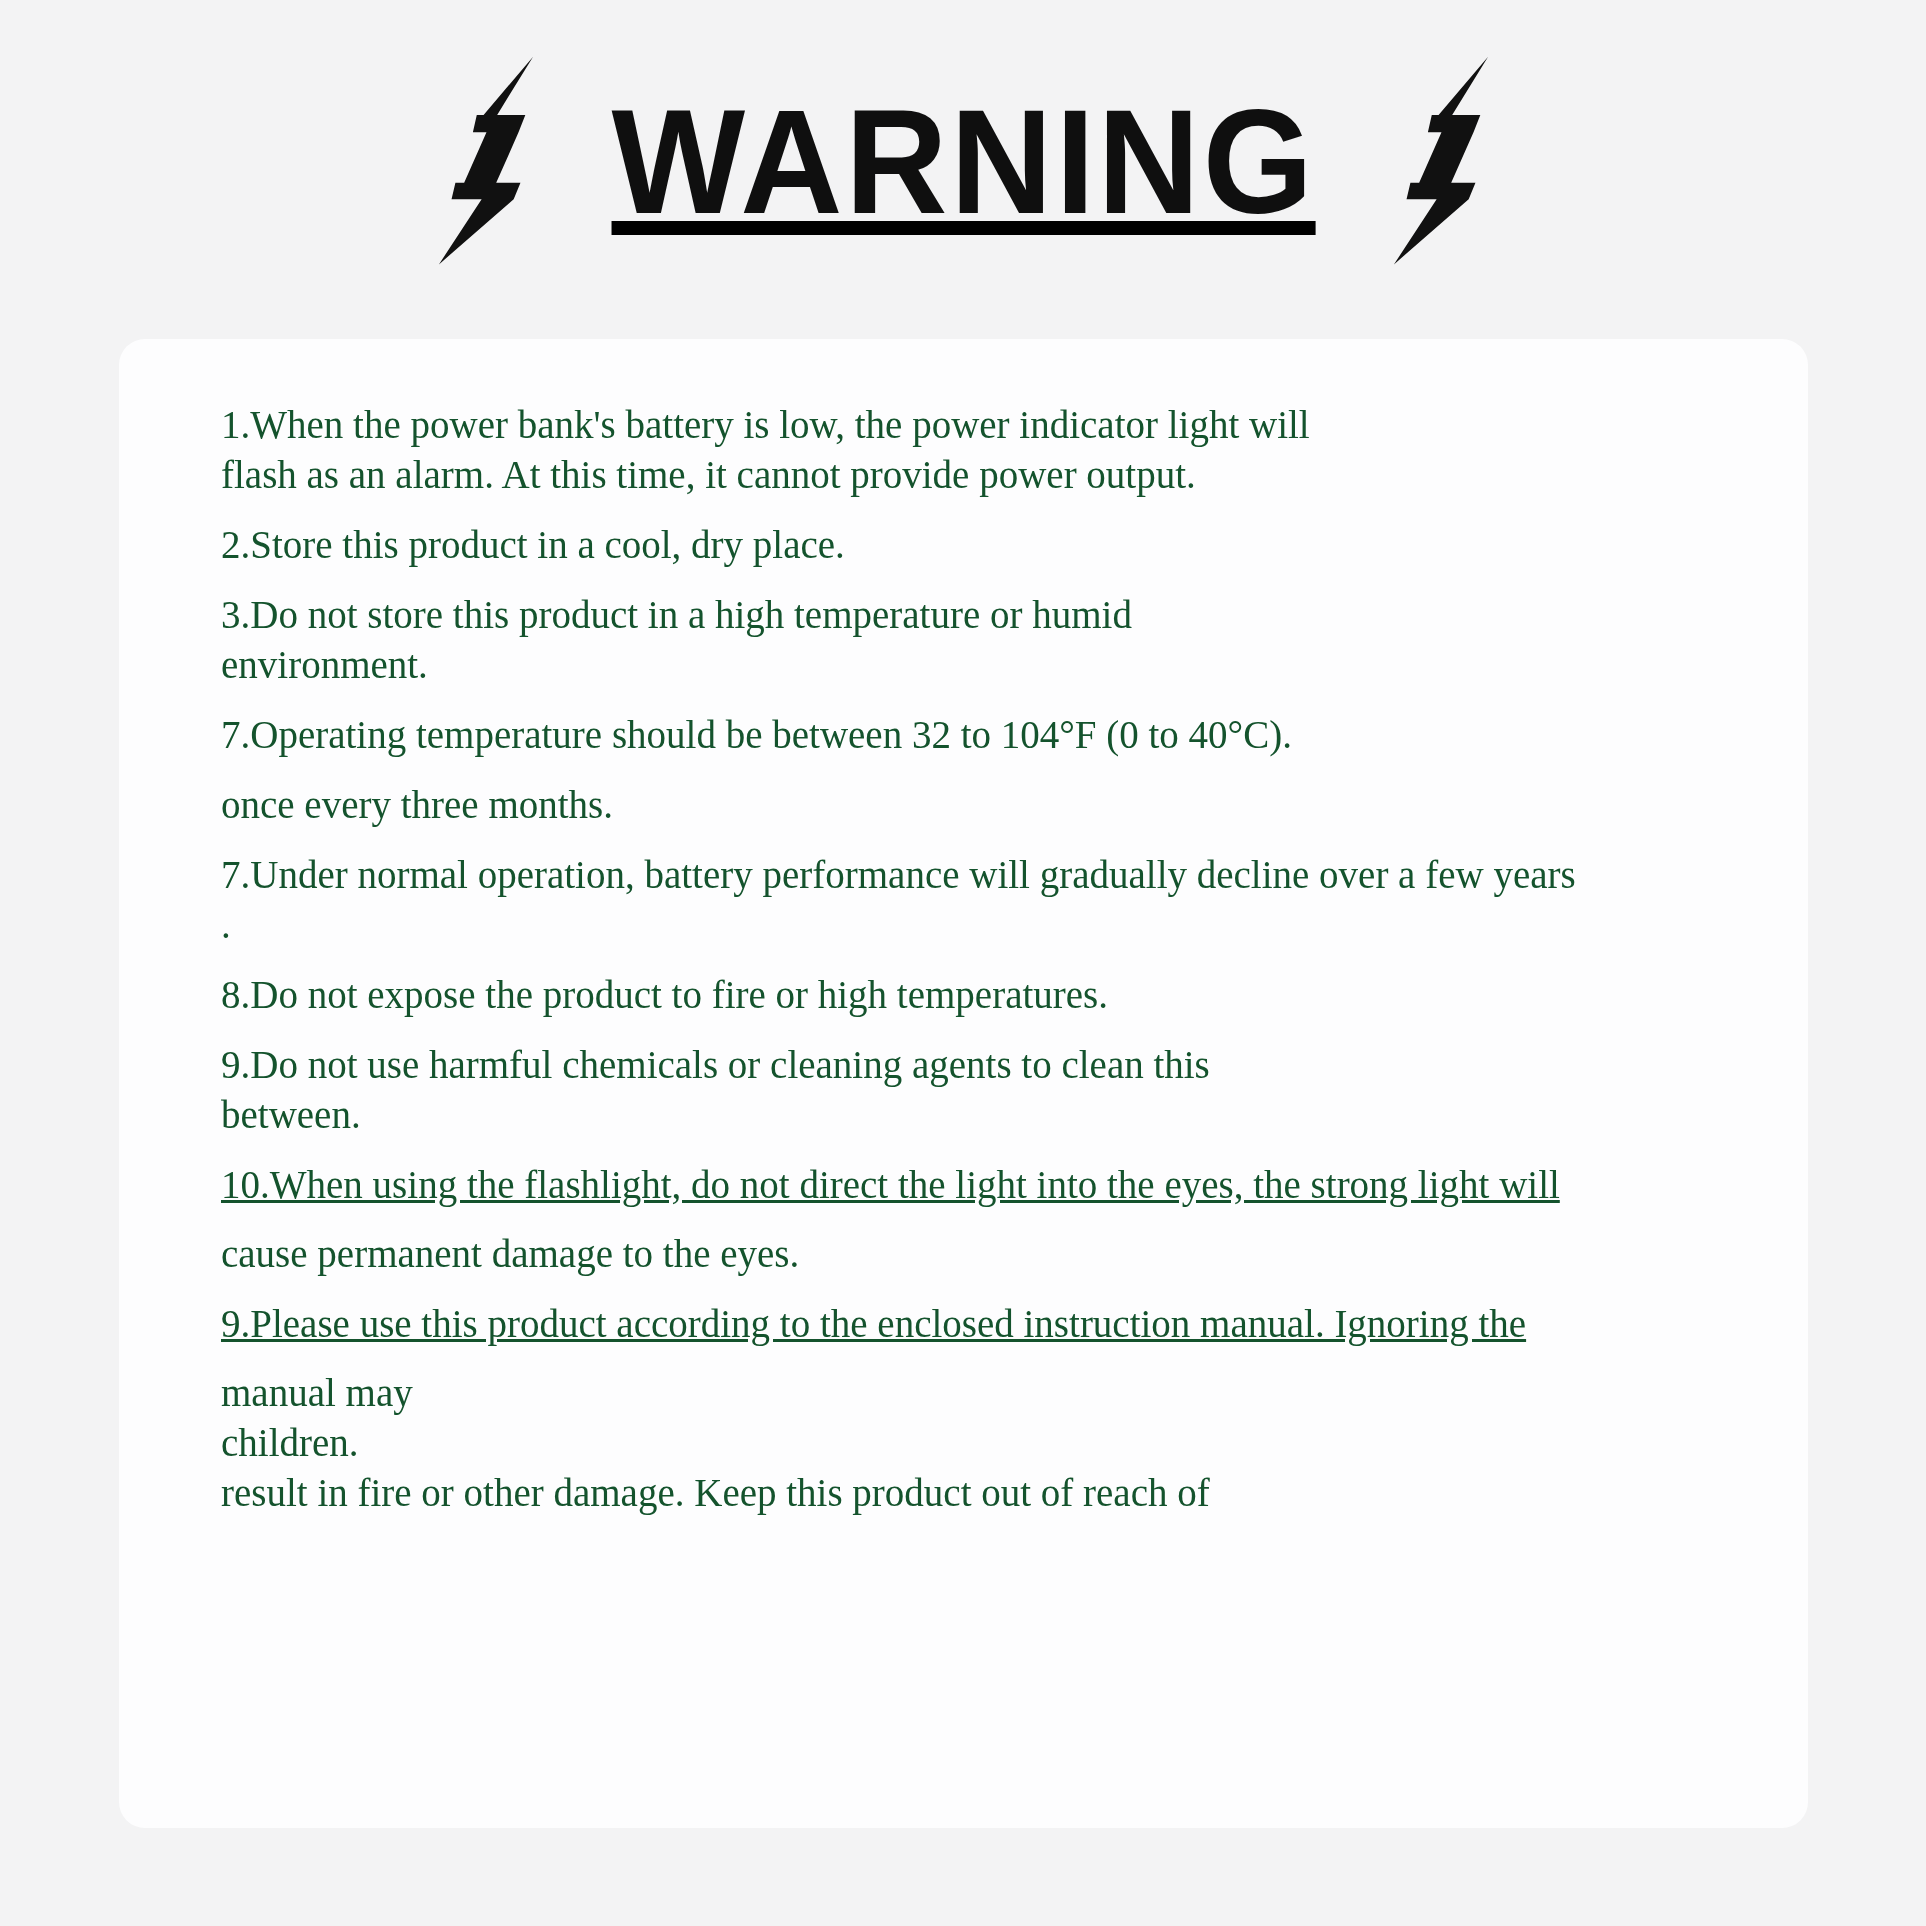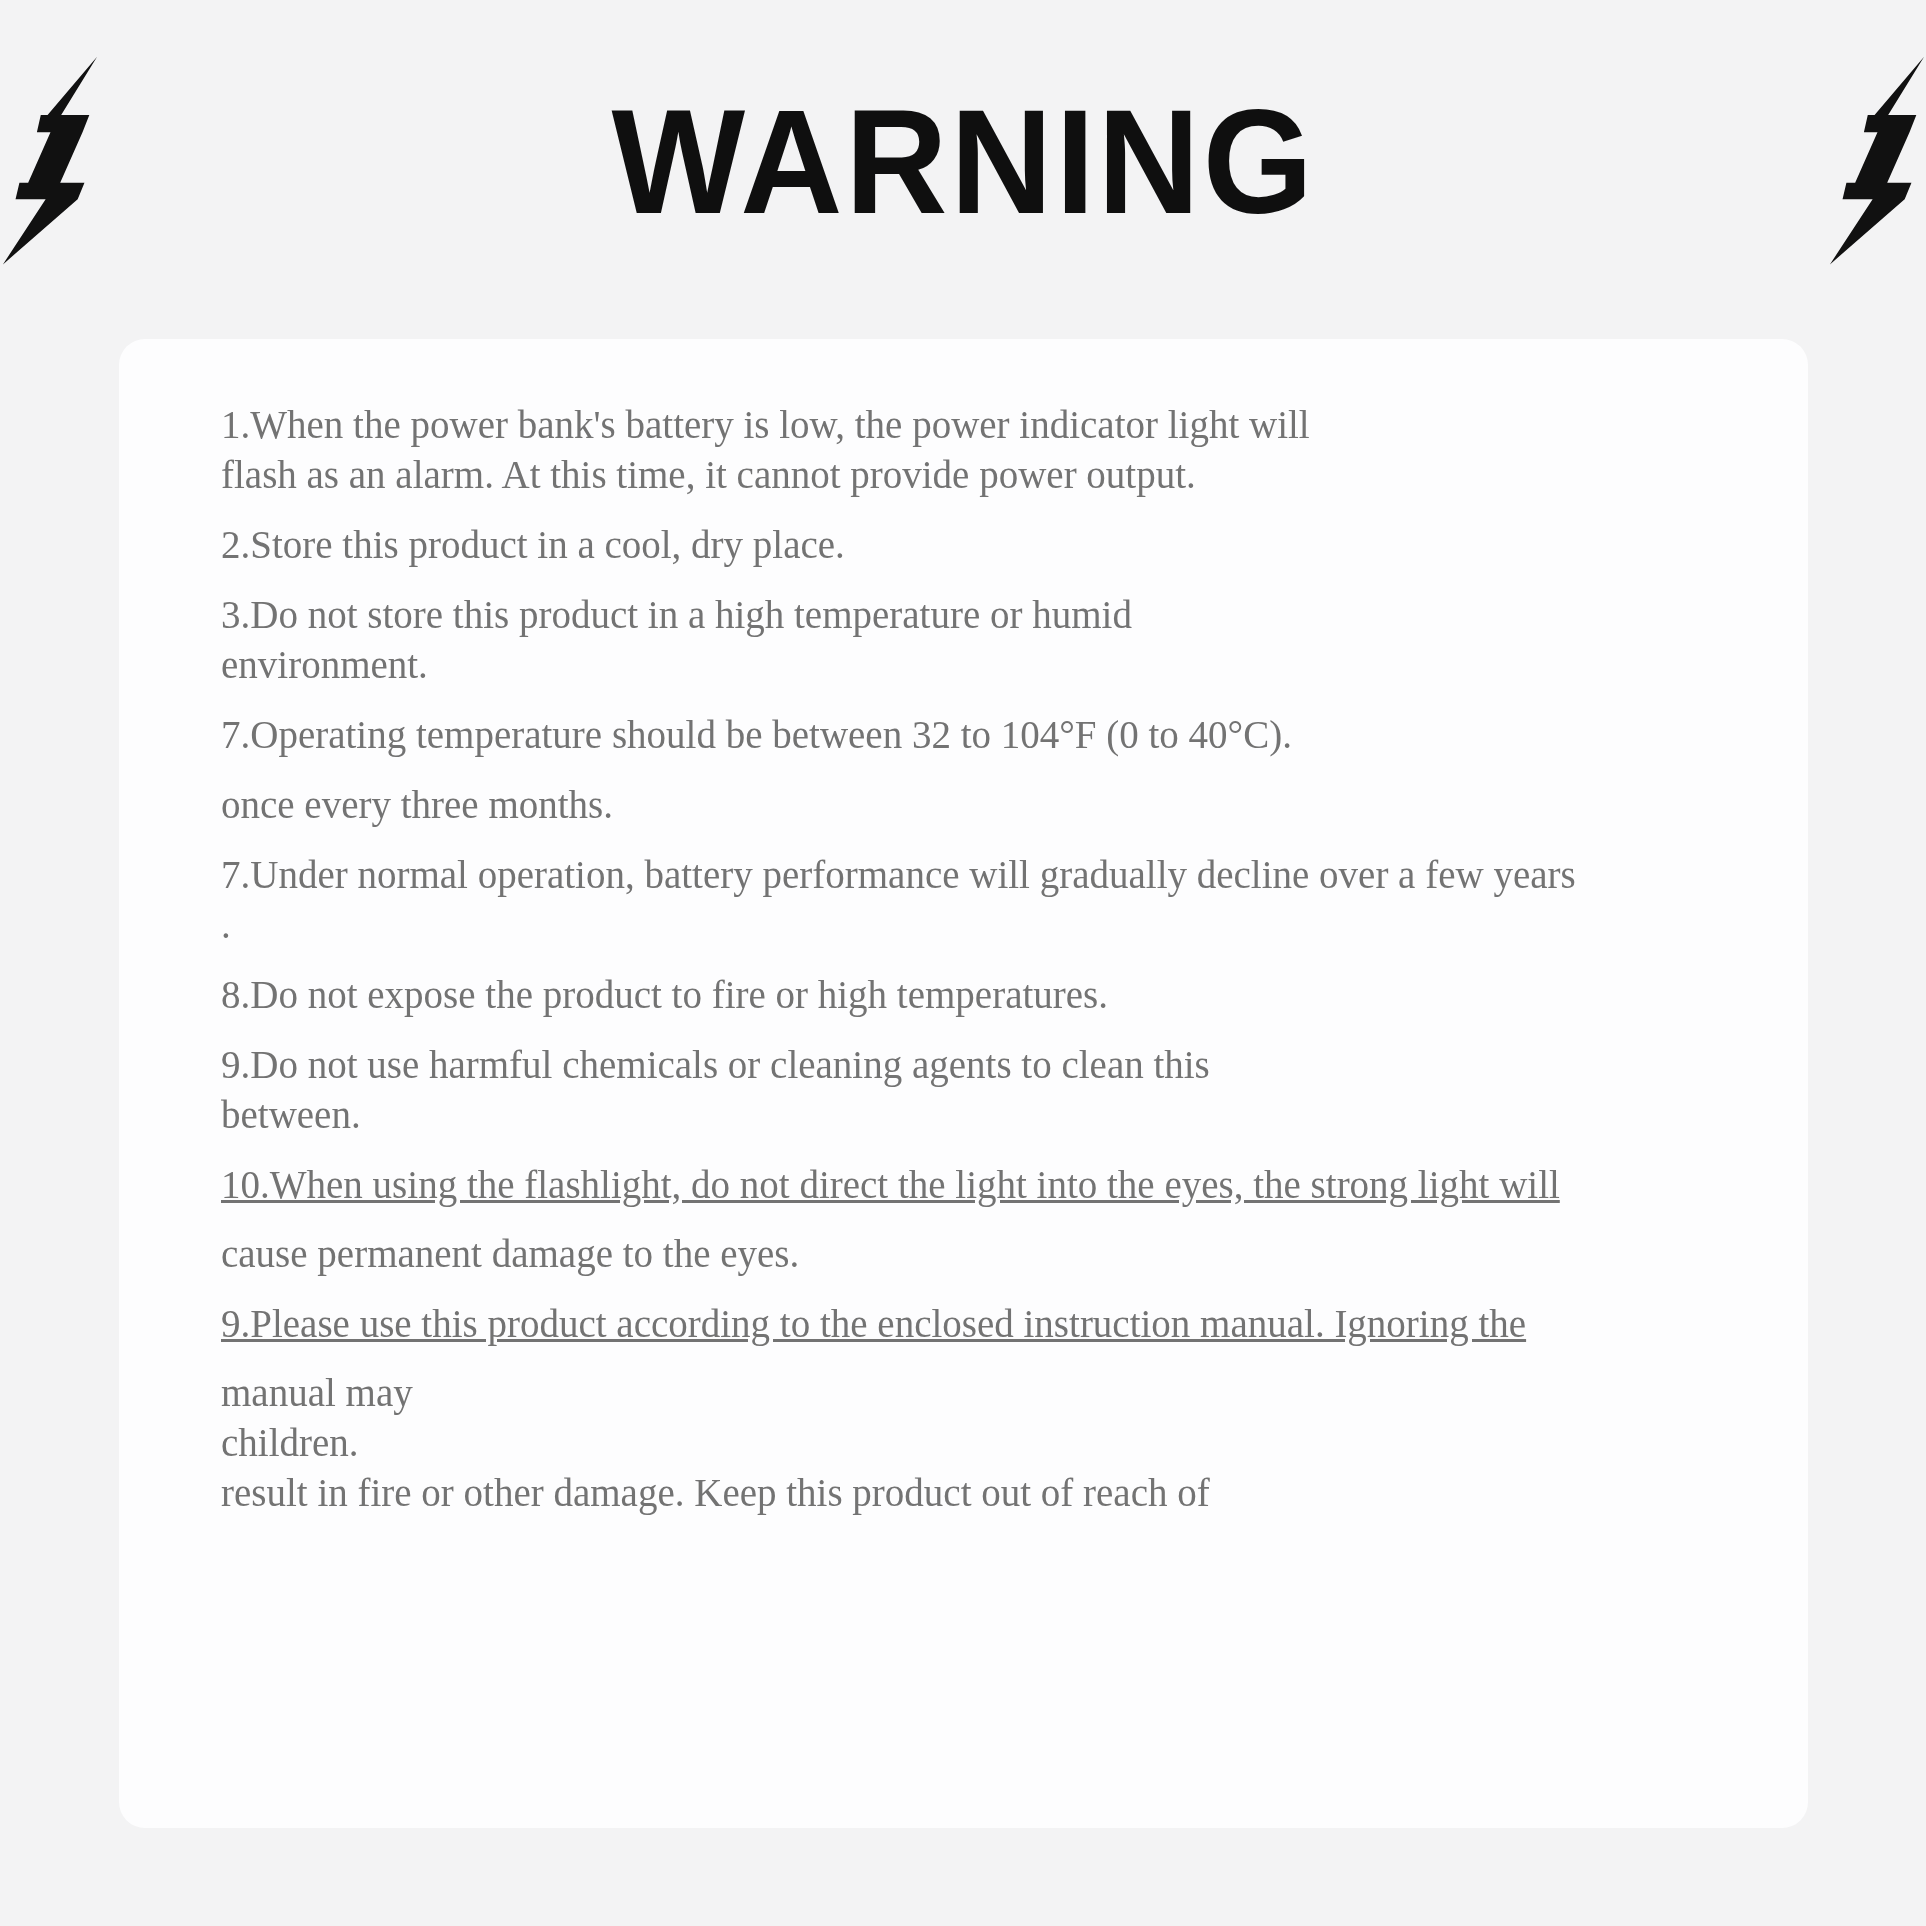--- a/index.html
+++ b/index.html
@@ -10,25 +10,26 @@
     position: relative;
     width: 1927px;
     height: 1927px;
     background: #f3f3f4;
     font-family: "Liberation Serif", serif;
     overflow: hidden;
     box-sizing: border-box;
   }
   .header {
     display: flex;
-    justify-content: space-between;
+    justify-content: center;
     align-items: center;
     gap: 57px;
     padding-top: 53px;
     height: 216px;
+    text-decoration: underline;
   }
   .bolt-icon {
     width: 100px;
     height: 214px;
     flex: 0 0 auto;
   }
   .title {
     margin: 0;
     font-family: "Liberation Sans", sans-serif;
     font-weight: bold;
@@ -49,21 +50,21 @@
     box-sizing: border-box;
     padding: 61px 59px 40px 102px;
     overflow: hidden;
   }
   .warning-item {
     margin: 0 0 20px 0;
   }
   .warning-line {
     font-size: 39px;
     line-height: 50px;
-    color: #737373;
+    color: #14532d;
     white-space: nowrap;
   }
   .warning-line.gap-after {
     margin-bottom: 19px;
     text-decoration: underline;
   }
 </style>
 </head>
 <body>
 

